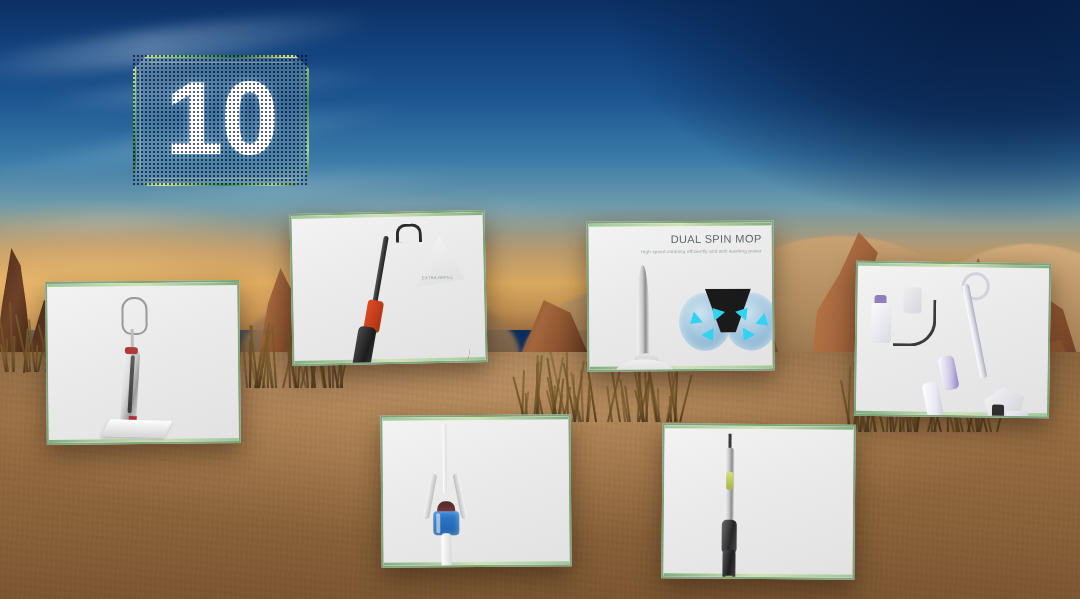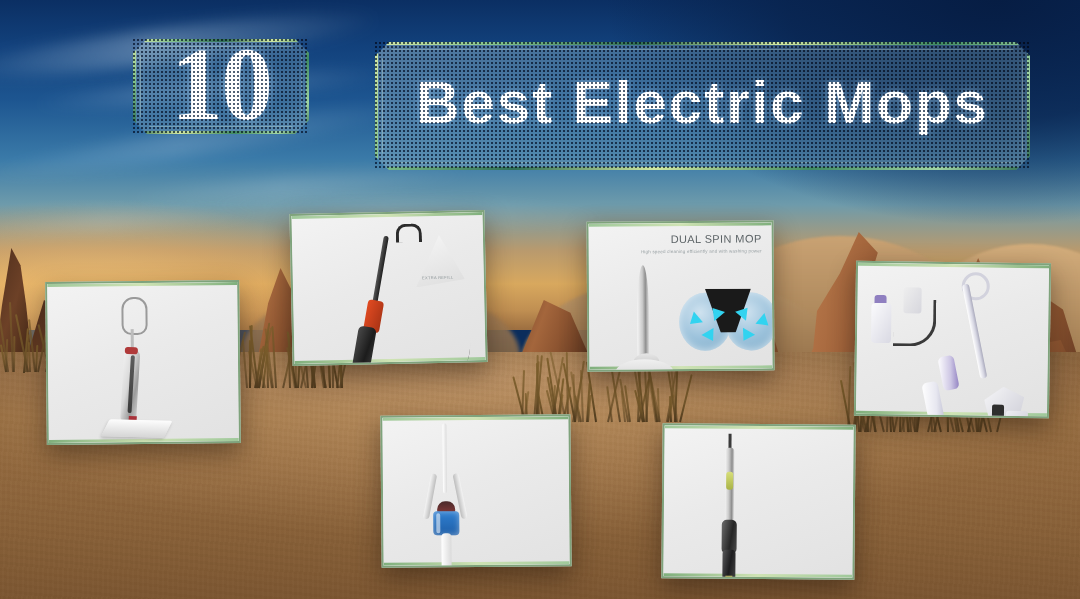--- a/index.html
+++ b/index.html
@@ -140,21 +140,21 @@
   
   .grass{position:absolute;bottom:auto;}
   .grass b{
     position:absolute;bottom:0;display:block;width:2px;
     background:linear-gradient(to top,#4e3a1e,#6e5328 40%,#7d5f2c);
     transform-origin:bottom center;border-radius:2px 2px 0 0;
   }
 
   
   .badge{
-    position:absolute;left:133px;top:39px;width:176px;height:95px;font-family:Liberation Serif, serif;
+    position:absolute;left:133px;top:55px;width:176px;height:131px;
   }
   .panel-skin{
     position:absolute;inset:0;
     background:linear-gradient(150deg, rgba(150,185,200,.46) 0%, rgba(110,155,180,.40) 38%, rgba(88,132,162,.44) 68%, rgba(120,165,185,.42) 100%);
     clip-path:polygon(14px 0,calc(100% - 14px) 0,100% 14px,100% calc(100% - 14px),calc(100% - 14px) 100%,14px 100%,0 calc(100% - 14px),0 14px);
     box-shadow:inset 0 0 30px rgba(255,255,255,.12);
   }
   .panel-edge{
     position:absolute;inset:0;
     clip-path:polygon(14px 0,calc(100% - 14px) 0,100% 14px,100% calc(100% - 14px),calc(100% - 14px) 100%,14px 100%,0 calc(100% - 14px),0 14px);
@@ -625,27 +625,20 @@
     </div>
 
   <div class="badge">
     <div class="panel-skin"></div>
     <div class="panel-edge"></div>
     <div class="panel-inner-line"></div>
     <div class="num">10</div>
     <div class="dots"></div>
   </div>
 
-  <div class="titlebar">
-    <div class="panel-skin"></div>
-    <div class="panel-edge"></div>
-    <div class="panel-inner-line"></div>
-    <div class="ttl">Best Electric Mops</div>
-    <div class="dots"></div>
-  </div>
 
   <div class="card" id="card1" style="left:46px;top:281px;width:190px;height:159px;transform:rotate(-0.6deg);">
     <div class="sheet"></div>
     <div class="card-cap"></div>
     <div class="card-foot"></div>
     <div class="art" style="inset:0;">
       <div class="m1-loop"></div>
       <div class="m1-neck"></div>
       <div class="m1-body"></div>
       <div class="m1-stripe"></div>

